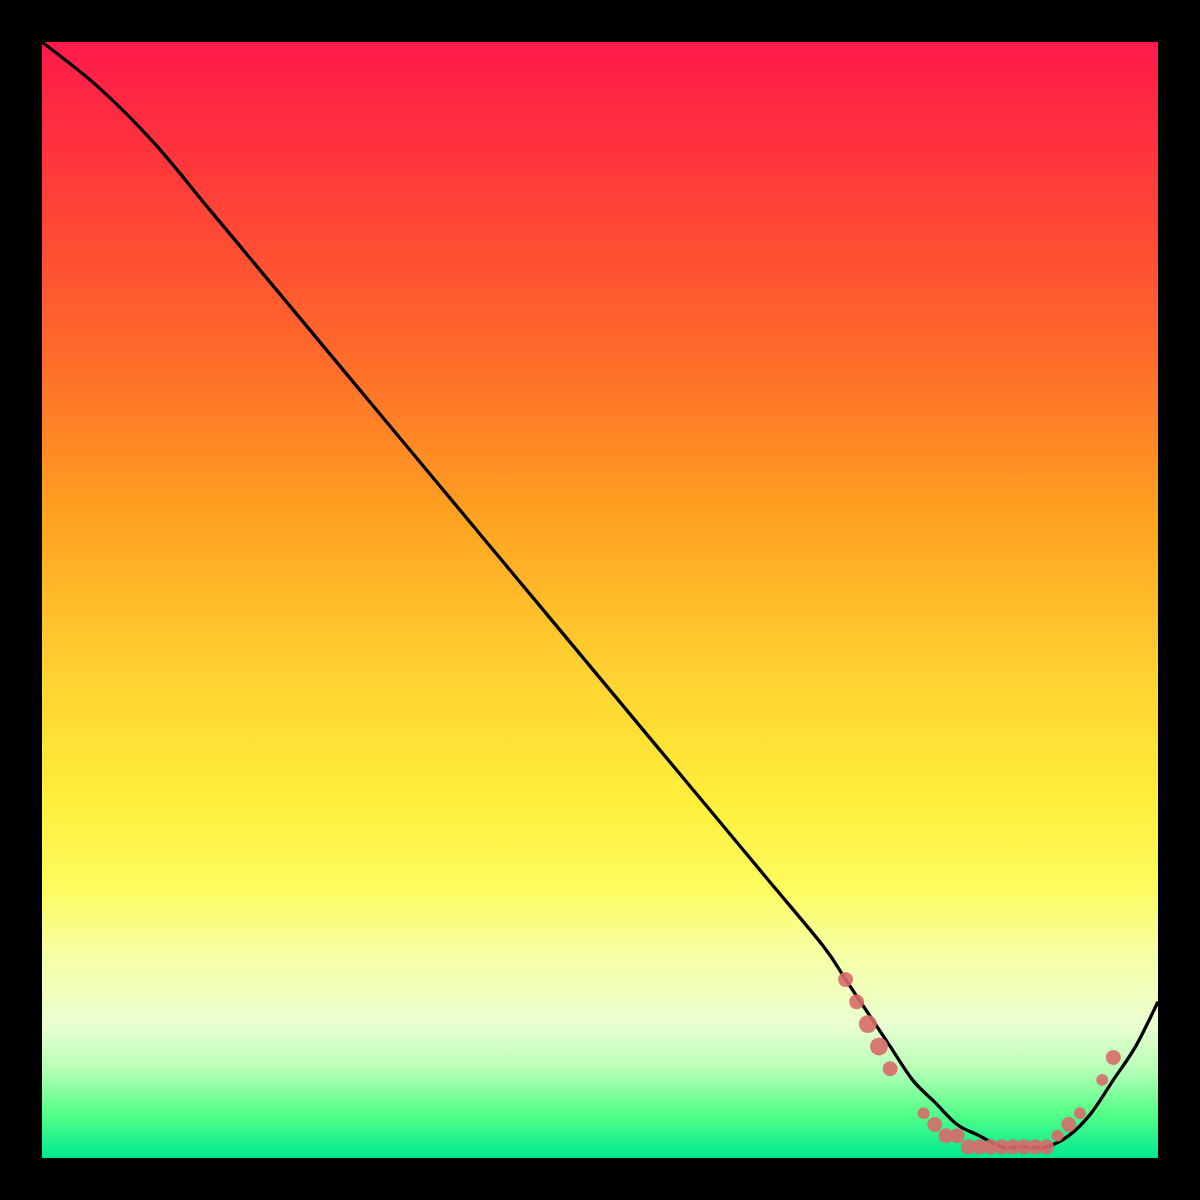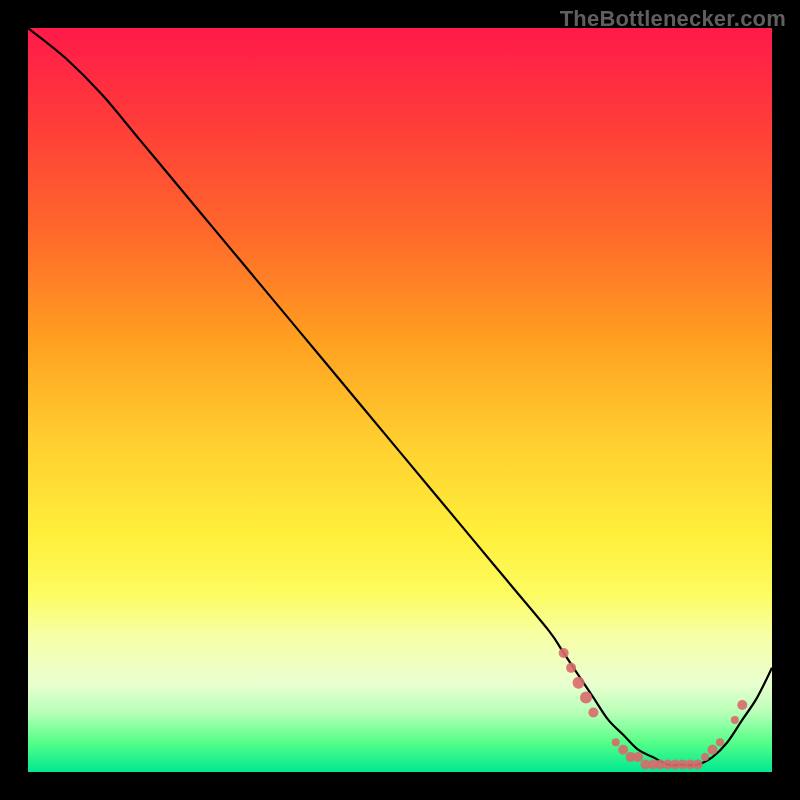--- a/index.html
+++ b/index.html
@@ -87,14 +87,13 @@
           <circle cx="662.16" cy="736.56" r="5" class="marker" fill="#d86a6a"></circle>
           <circle cx="669.60" cy="736.56" r="5" class="marker" fill="#d86a6a"></circle>
           <circle cx="677.04" cy="729.12" r="4" class="marker" fill="#d86a6a"></circle>
           <circle cx="684.48" cy="721.68" r="5" class="marker" fill="#d86a6a"></circle>
           <circle cx="691.92" cy="714.24" r="4" class="marker" fill="#d86a6a"></circle>
           <circle cx="706.80" cy="691.92" r="4" class="marker" fill="#d86a6a"></circle>
           <circle cx="714.24" cy="677.04" r="5" class="marker" fill="#d86a6a"></circle>
         </g>
     </svg>
   </div>
-  <div class="watermark">TheBottlenecker.com</div>
 </div>
 
 </body></html>

